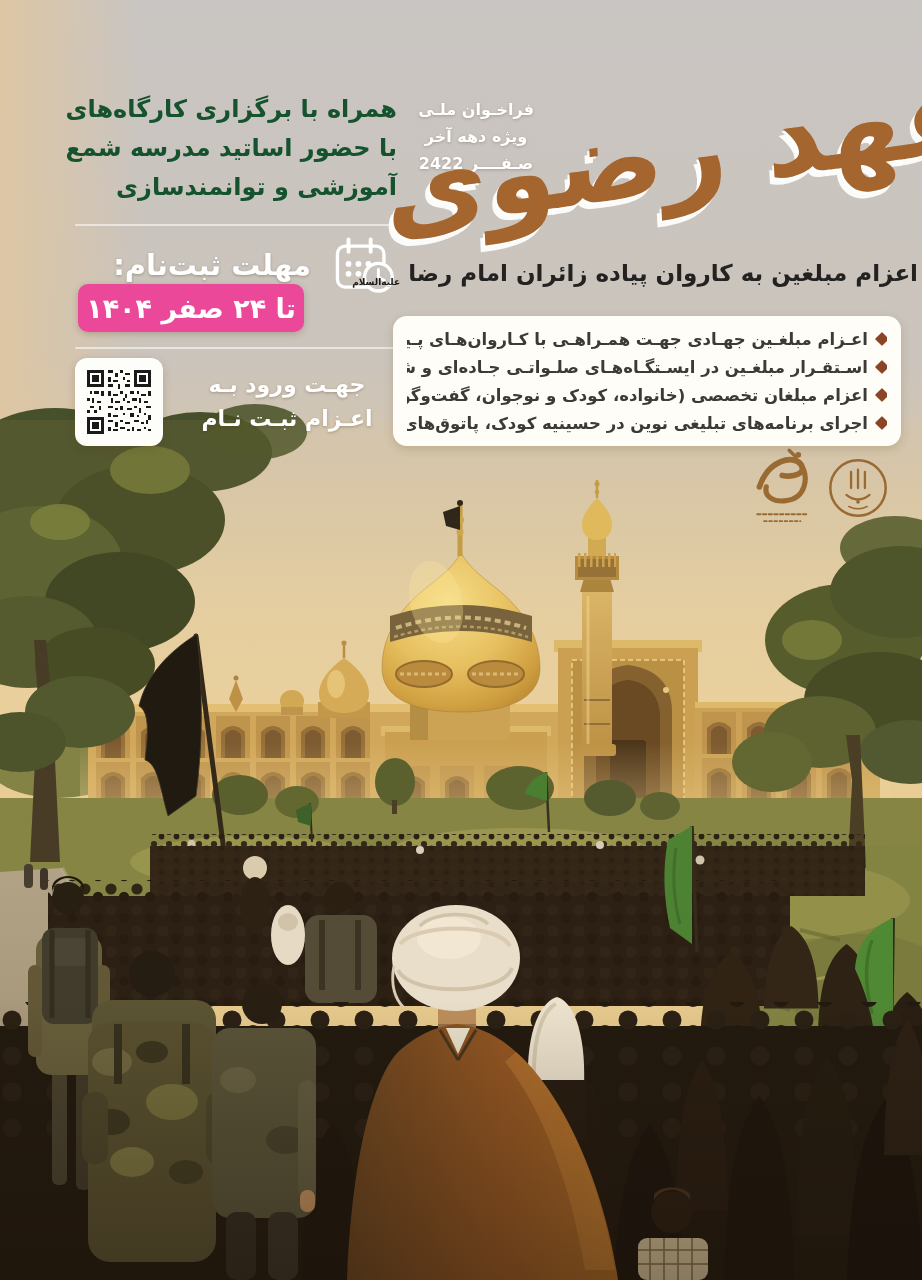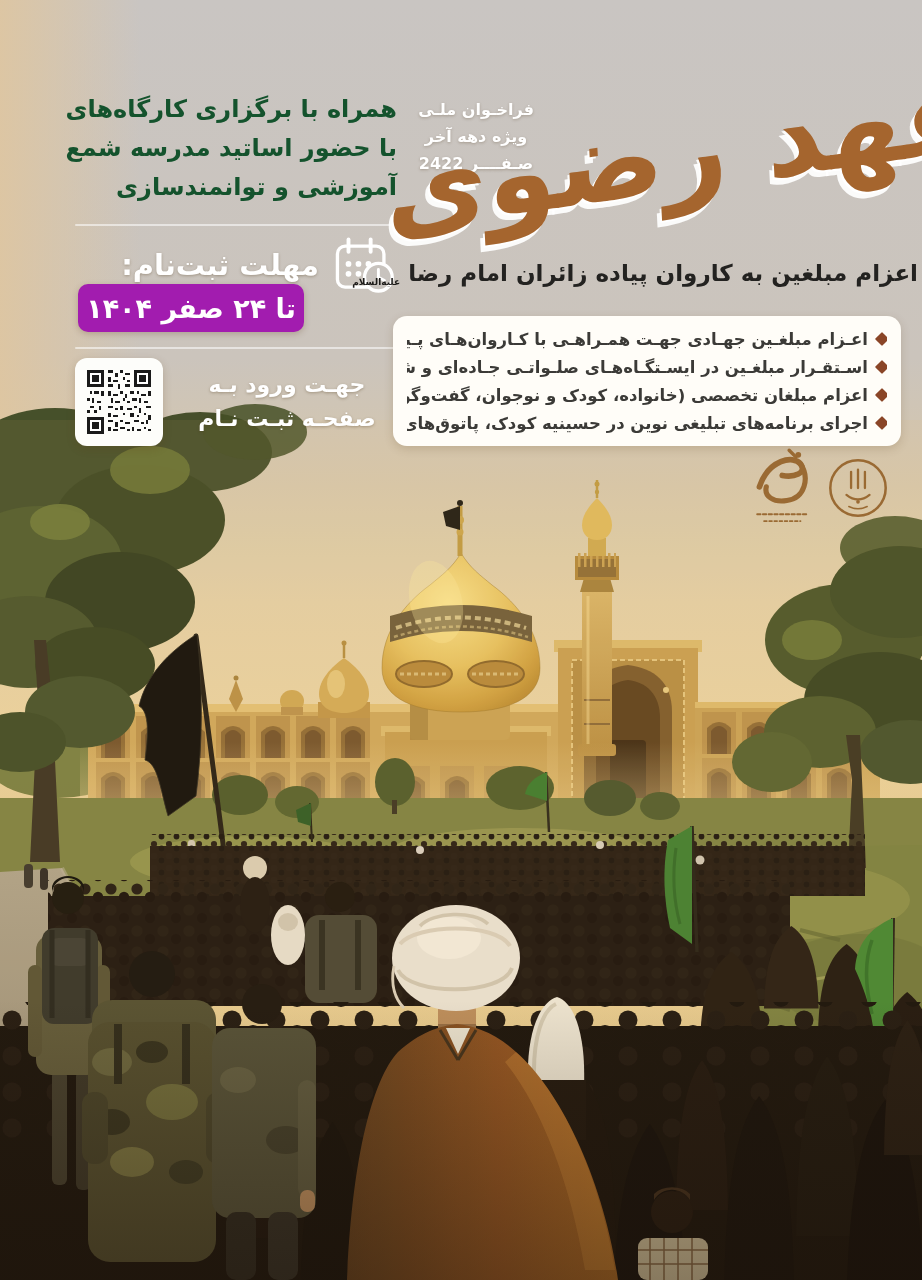--- a/index.html
+++ b/index.html
@@ -9,25 +9,25 @@
     margin:0 auto;
   }
   .scene{position:absolute;inset:0;display:block;}
   .abs{position:absolute;}
   
   .workshops{left:75px;top:90px;width:322px;
     font-weight:bold;font-size:24px;line-height:1.62;color:#14532d;white-space:nowrap;}
   .hr{left:75px;width:322px;height:2px;background:rgba(255,255,255,.55);border-radius:2px;}
   .hr1{top:224px}.hr2{top:347px}
   .deadline-row{left:75px;top:232px;width:322px;height:66px;display:flex;
-    align-items:center;gap:12px;}
+    align-items:center;gap:20px;}
   .deadline-label{font-size:29px;font-weight:bold;color:#fff;
     text-shadow:0 1px 3px rgba(80,60,30,.35);white-space:nowrap;}
   .cal-icon{width:66px;height:62px;flex:0 0 auto;}
-  .deadline-badge{left:78px;top:284px;width:226px;height:48px;background:#a21caf;
+  .deadline-badge{left:78px;top:284px;width:226px;height:48px;background:#ec4899;
     border-radius:10px;display:flex;align-items:center;justify-content:center;
     color:#fff;font-size:27px;font-weight:bold;white-space:nowrap;
     box-shadow:0 2px 6px rgba(90,50,20,.25);}
   .qr-row{left:75px;top:358px;width:322px;display:flex;align-items:center;gap:14px;}
   .qr-text{flex:1;text-align:center;font-size:22px;font-weight:bold;line-height:1.55;
     color:#fff;text-shadow:0 1px 3px rgba(80,60,30,.35);white-space:nowrap;}
   .qr-text .orange{color:#b5742e;text-shadow:0 1px 2px rgba(255,250,240,.5);}
   .qr-box{width:88px;height:88px;background:#fdfdfa;border-radius:12px;flex:0 0 auto;
     display:flex;align-items:center;justify-content:center;
     box-shadow:0 3px 8px rgba(90,60,20,.22);}
@@ -469,21 +469,21 @@
     <span class="deadline-label">مهلت ثبت‌نام:</span>
   </div>
 
   <div class="abs deadline-badge">تا ۲۴ صفر ۱۴۰۴</div>
 
   <div class="abs hr hr2"></div>
 
   <div class="abs qr-row">
     <div class="qr-text">
       <div>جهـت ورود بـه</div>
-      <div>صفحـه ثبـت نـام</div>
+      <div>اعـزام ثبـت نـام</div>
     </div>
     <div class="qr-box">
       <svg viewBox="0 0 29 29" shape-rendering="crispEdges">
         <rect x="1" y="1" width="7" height="7" fill="#1a1a1a"></rect>
           <rect x="2" y="2" width="5" height="5" fill="#fff"></rect>
           <rect x="3" y="3" width="3" height="3" fill="#1a1a1a"></rect>
         <rect x="21" y="1" width="7" height="7" fill="#1a1a1a"></rect>
           <rect x="22" y="2" width="5" height="5" fill="#fff"></rect>
           <rect x="23" y="3" width="3" height="3" fill="#1a1a1a"></rect>
         <rect x="1" y="21" width="7" height="7" fill="#1a1a1a"></rect>

